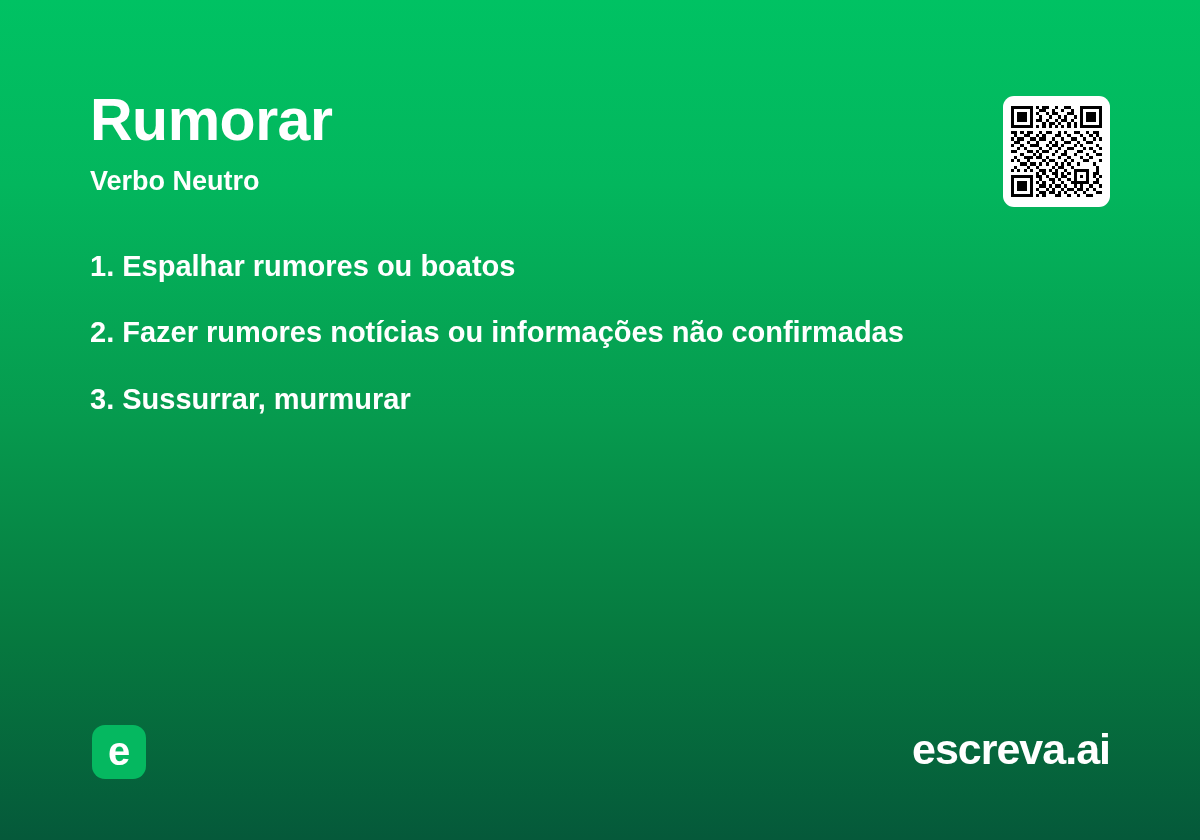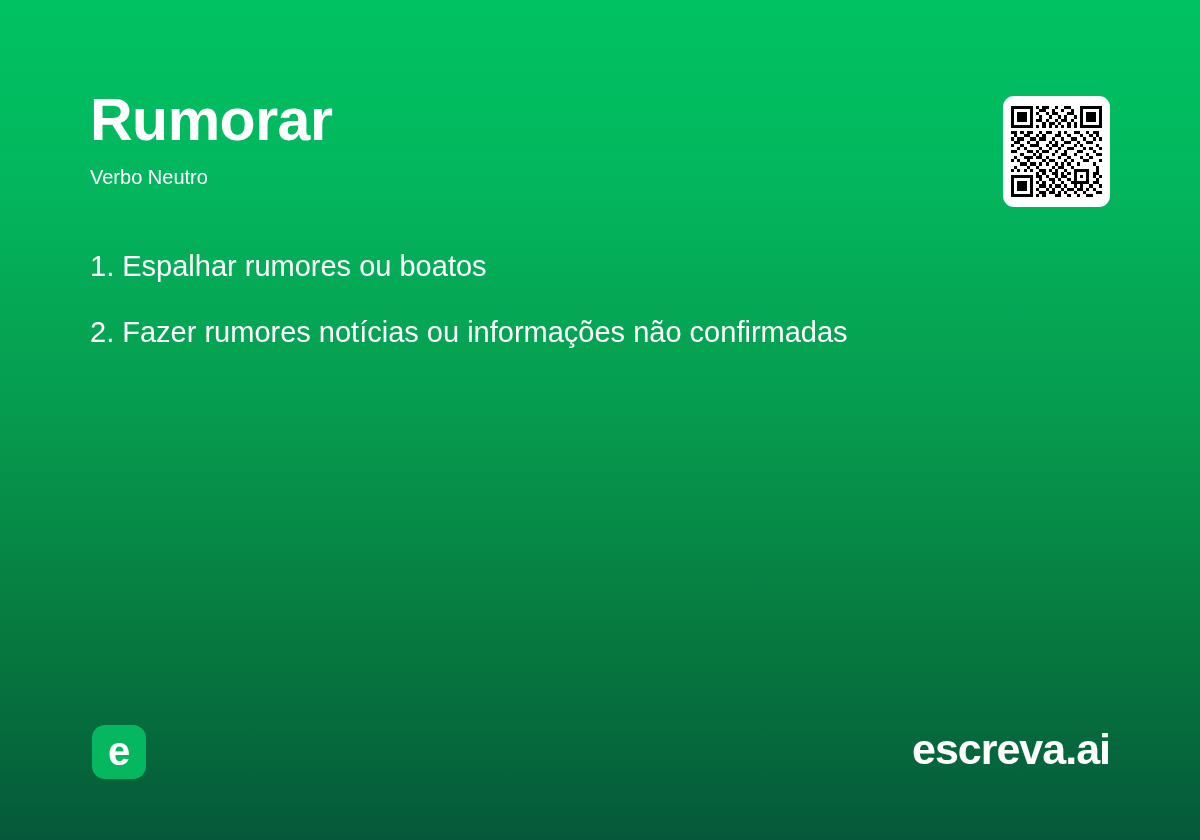--- a/index.html
+++ b/index.html
@@ -31,37 +31,37 @@
     font-weight:bold;
     letter-spacing:-0.5px;
     color:#FFFFFF;
     line-height:1.05;
     white-space:nowrap;
   }
 
   #word-class {
     position:absolute;
     left:90px; top:166px;
-    font-size:20px;
-    font-weight:normal;
+    font-size:27px;
+    font-weight:bold;
     color:#FFFFFF;
     line-height:1.15;
     white-space:nowrap;
   }
 
   
   #definition-list {
     position:absolute;
     left:90px; top:248px;
     width:960px;
     list-style:none;
   }
   .definition-item {
     font-size:29px;
-    font-weight:normal;
+    font-weight:bold;
     color:#FFFFFF;
     line-height:1.25;
     margin-bottom:30px;
     white-space:nowrap;
   }
   .definition-item:last-child { margin-bottom:0; }
   .def-index { display:inline; }
   .def-text  { display:inline; }
 
   
@@ -355,20 +355,24 @@
 
   <ol id="definition-list">
     <li class="definition-item">
       <span class="def-index">1.</span>
       <span class="def-text">Espalhar rumores ou boatos</span>
     </li>
     <li class="definition-item">
       <span class="def-index">2.</span>
       <span class="def-text">Fazer rumores notícias ou informações não confirmadas</span>
     </li>
+    <li class="definition-item">
+      <span class="def-index">3.</span>
+      <span class="def-text">Sussurrar, murmurar</span>
+    </li>
   </ol>
 
   <div id="brand-logo">
     <span id="brand-logo-letter">e</span>
   </div>
 
   <div id="brand-wordmark">escreva.ai</div>
 
 </div>
 

